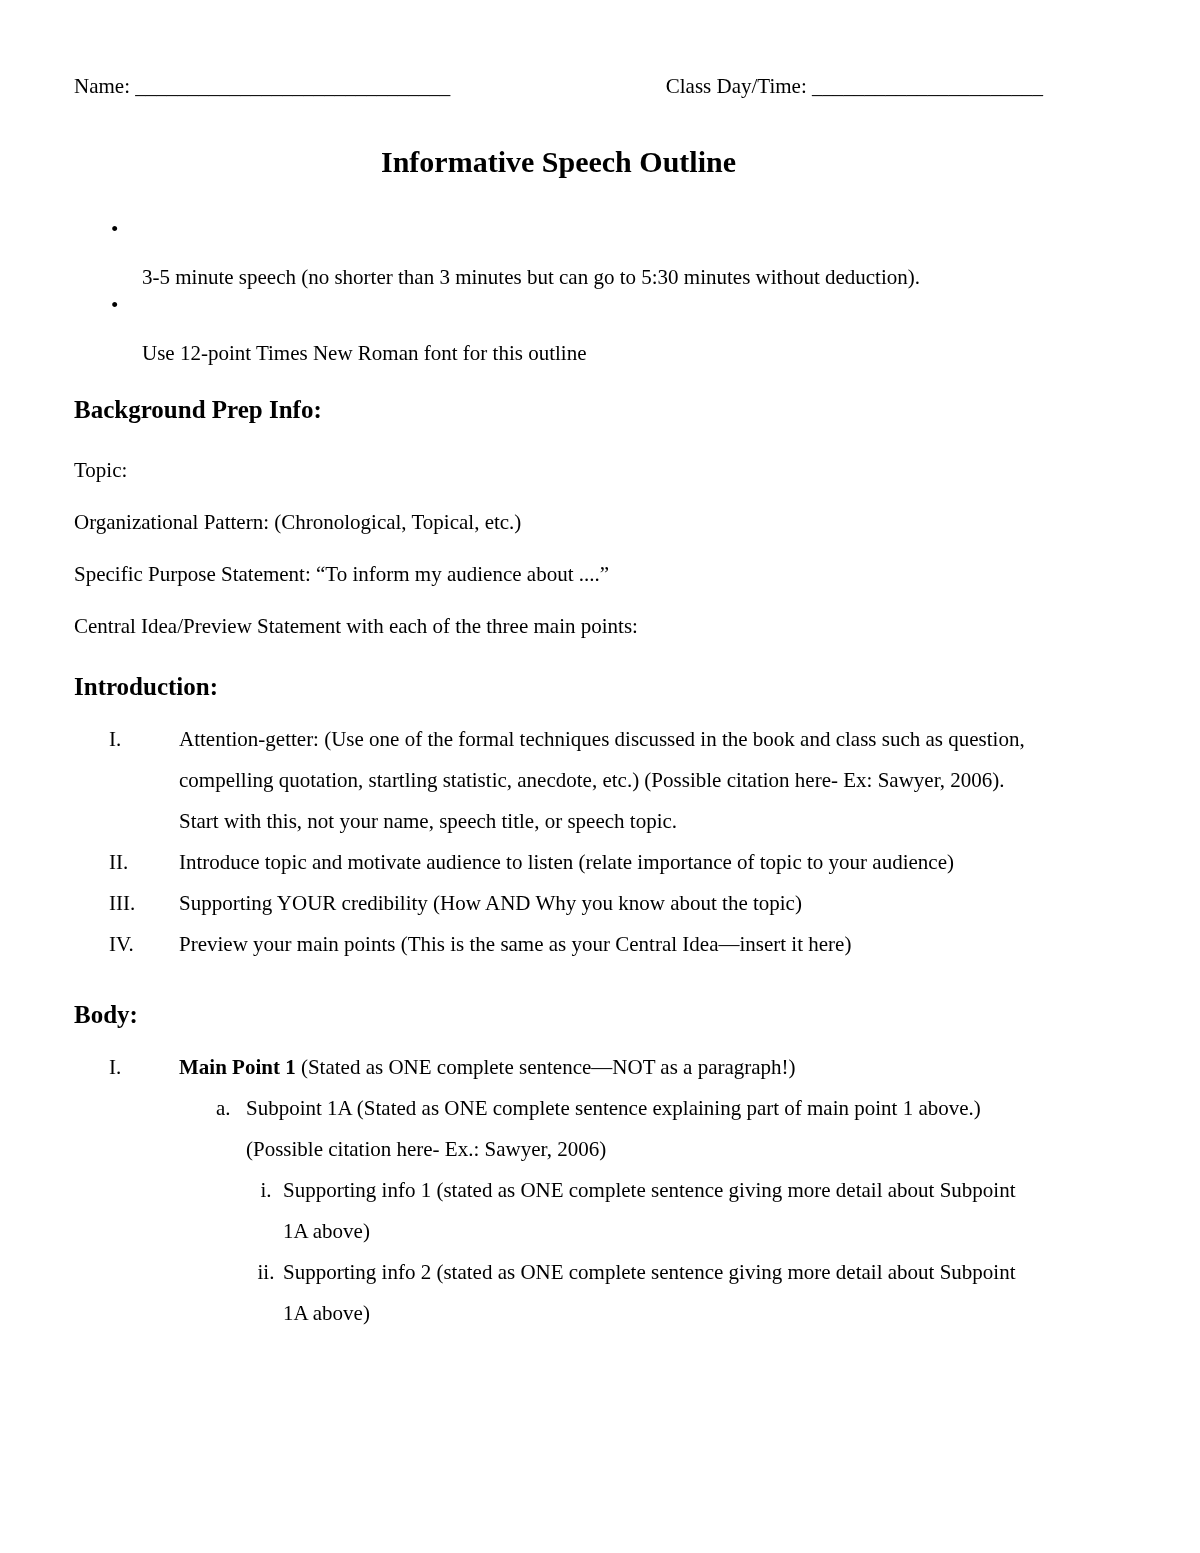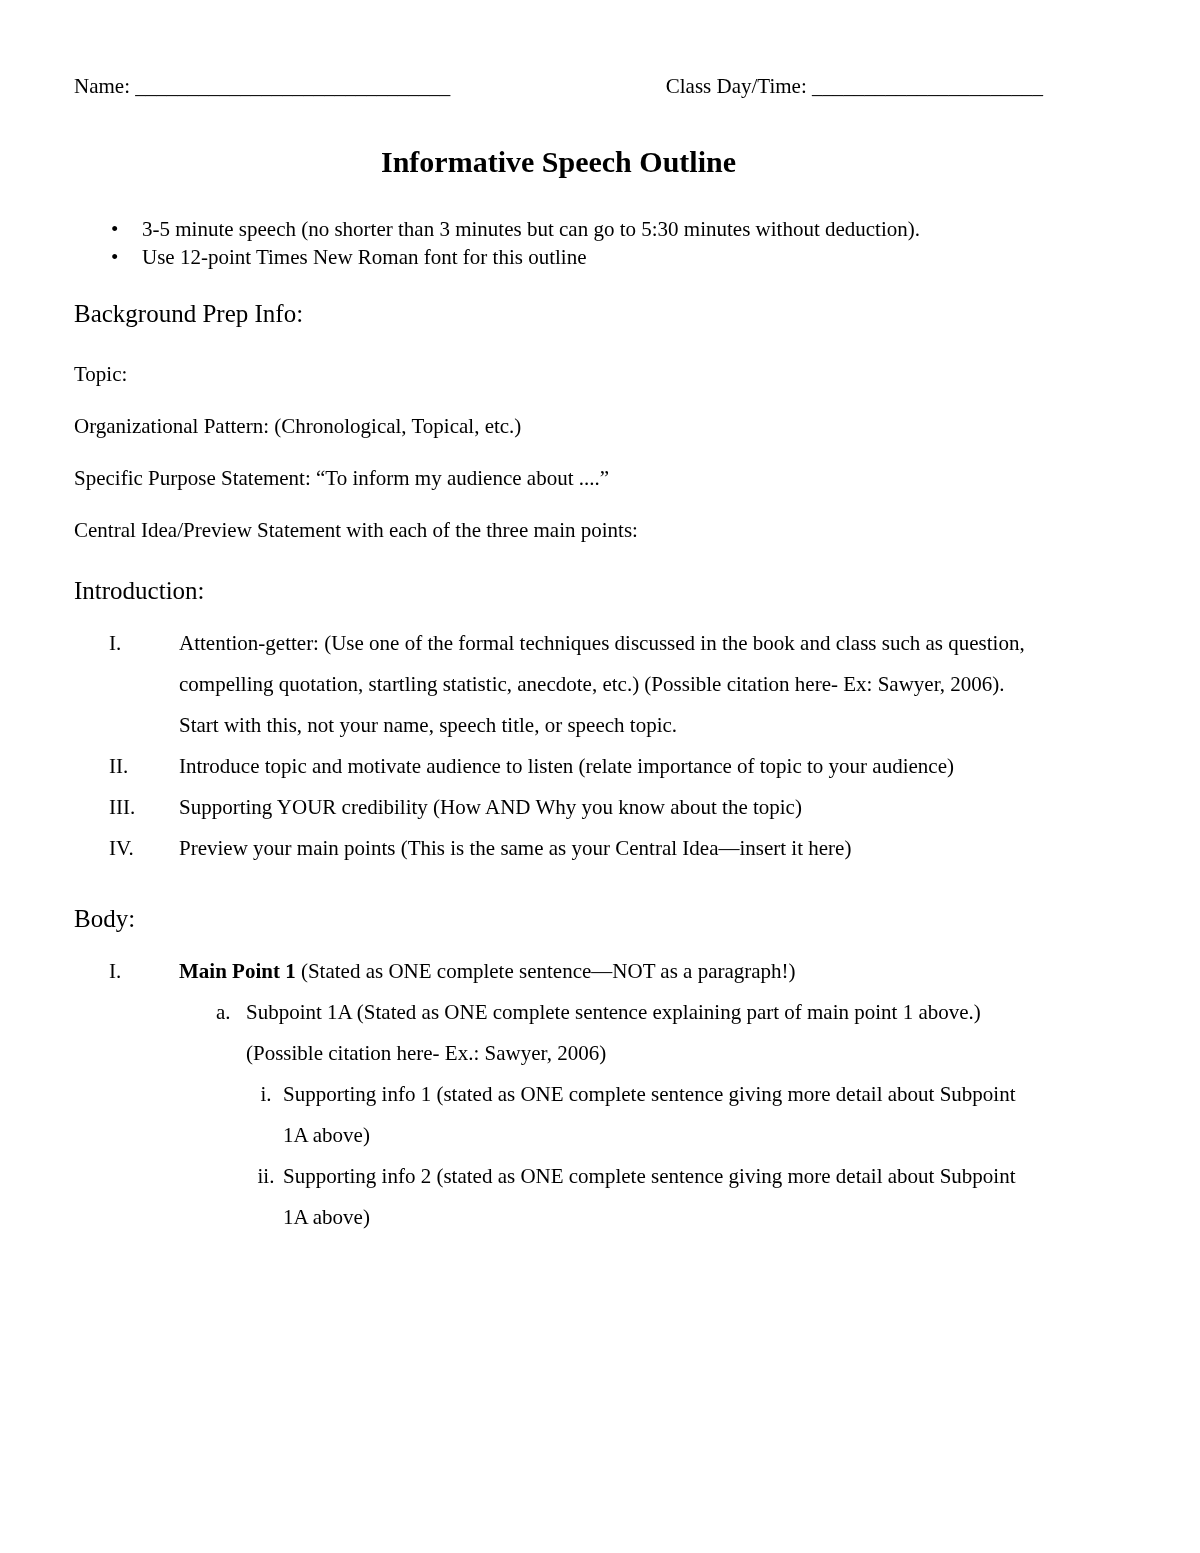--- a/index.html
+++ b/index.html
@@ -22,24 +22,24 @@
 
   .doc-title {
     text-align: center;
     font-size: 30px; font-weight: bold;
     margin-top: 44px; line-height: 36px;
   }
 
   .bullets { list-style: none; margin-top: 35px; font-size: 21px; line-height: 28px; }
   .bullets li { display: flex; padding-left: 37px; }
   .bullet-glyph { width: 31px; flex: 0 0 31px; }
-  .bullet-text { flex: 1; }
+  .bullet-text { flex: 1; margin-top: 48px; }
 
   .section-heading {
-    font-size: 25px; font-weight: normal; line-height: 33px;
+    font-size: 25px; font-weight: bold; line-height: 33px;
   }
   .h-background { margin-top: 26px; }
   .h-introduction { margin-top: 30px; }
   .h-body { margin-top: 33px; }
 
   .bg-line { font-size: 21px; line-height: 28px; margin-top: 24px; }
   .bg-line:first-of-type { margin-top: 30px; }
 
   .outline { margin-top: 16px; font-size: 21px; line-height: 41px; }
   .outline-item { display: flex; }

